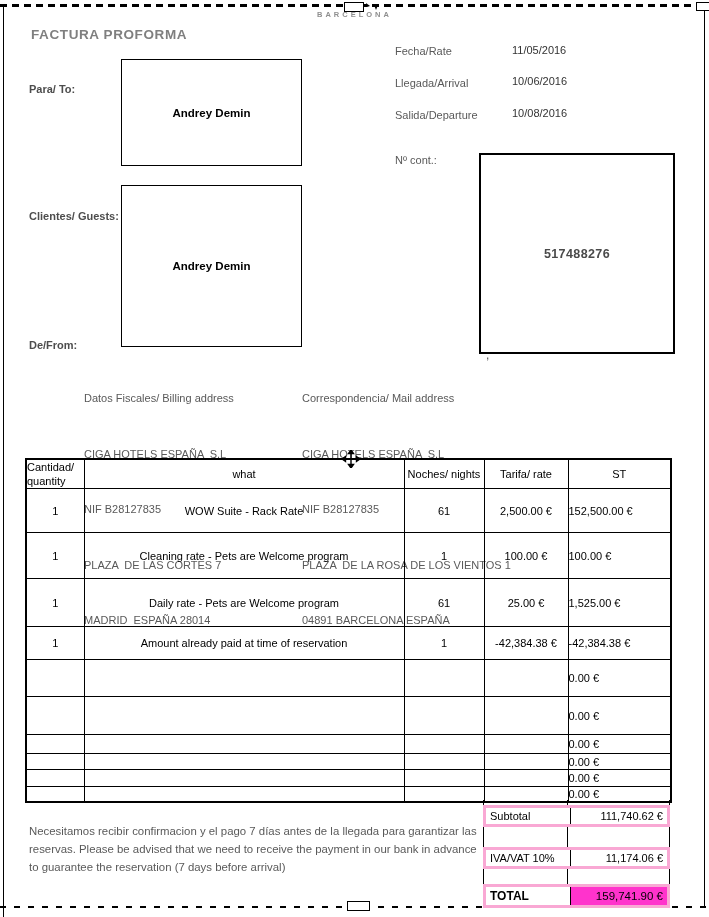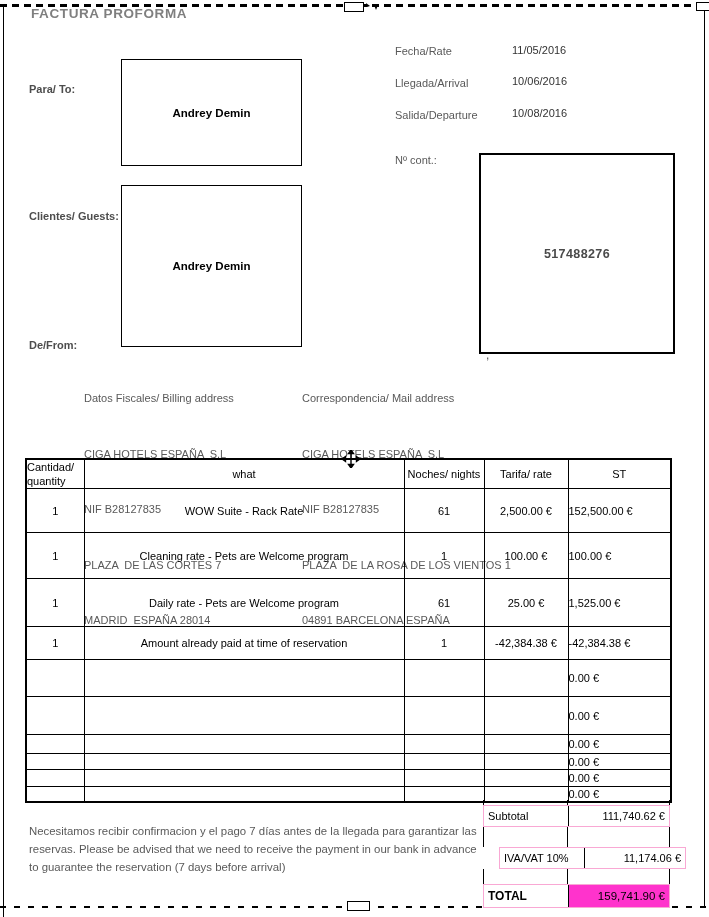--- a/index.html
+++ b/index.html
@@ -15,21 +15,21 @@
   .vline-left{left:3px;top:5px;width:1px;height:912px;background:#000;}
   .vline-right{left:704px;top:5px;width:1px;height:901px;background:#000;}
   .pb-marker{background:#fff;border:1px solid #000;}
   .m-topcenter{left:344px;top:2px;width:18px;height:8px;}
   .m-topright{left:696px;top:2px;width:12px;height:7px;}
   .m-bottomcenter{left:347px;top:901px;width:21px;height:8px;}
   .tiny-glyphs{left:365px;top:3px;width:18px;height:12px;}
 
   .brand{left:0;top:10px;width:709px;text-align:center;font-size:7.5px;font-weight:700;
          letter-spacing:3px;color:#8f8f8f;}
-  .title{left:31px;top:6px;font-size:13.5px;font-weight:700;color:#7f7f7f;letter-spacing:.6px;}
+  .title{left:31px;top:27px;font-size:13.5px;font-weight:700;color:#7f7f7f;letter-spacing:.6px;}
   .lbl{font-size:11px;font-weight:700;color:#4d4d4d;}
   .para{left:29px;top:47px;margin-top:36px;}
   .guests-lbl{left:29px;top:210px;}
   .defrom-lbl{left:29px;top:339px;}
 
   .namebox{border:1px solid #000;background:#fff;display:flex;align-items:center;
            justify-content:center;font-size:11.5px;font-weight:600;color:#000;}
   .box-to{left:121px;top:59px;width:179px;height:105px;}
   .box-guests{left:121px;top:185px;width:179px;height:160px;}
   .contbox{left:479px;top:153px;width:192px;height:197px;border:2px solid #000;background:#fff;
@@ -56,27 +56,27 @@
   .c-st{text-align:left;padding-right:16px !important;}
   .rh{height:29px;} .r0{height:44px;} .r1{height:46px;} .r2{height:48px;} .r3{height:33px;}
   .r4{height:37px;} .r5{height:38px;} .r6{height:19px;} .r7{height:16px;} .r8{height:17px;}
   .r9{height:15px;}
   .neg{color:#FF0000;margin-top:8px;}
 
   
   .conn{top:800px;width:1px;height:5px;background:#000;}
 
   
-  .trow{position:absolute;left:483px;width:187px;border:1px solid #f9a8d4;display:flex;
+  .trow{position:absolute;left:483px;width:187px;border:3px solid #f9a8d4;display:flex;
         box-sizing:border-box;background:#fff;font-size:11px;}
   .trow .tl{width:85px;border-right:1px solid #000;box-sizing:border-box;display:flex;
             align-items:center;padding-left:4px;}
   .trow .tv{flex:1;display:flex;align-items:center;justify-content:flex-end;padding-right:4px;}
   .row-subtotal{top:805px;height:22px;}
-  .row-vat{top:847px;height:22px;margin-left:16px;}
+  .row-vat{top:847px;height:22px;}
   .row-total{top:884px;height:24px;font-size:11.5px;}
   .row-total .tl{font-weight:700;font-size:12px;}
   .row-total .tv{background:#FF33CC;}
   .gap{position:absolute;left:483px;width:187px;box-sizing:border-box;}
   .gap1{top:827px;height:20px;}
   .gap2{top:869px;height:15px;}
   .gap .gv{position:absolute;top:0;bottom:0;width:1px;background:#000;}
 
   .note{left:29px;top:822px;width:458px;font-size:11.4px;line-height:18px;color:#595959;}
 
@@ -92,20 +92,21 @@
   <div class="abs vline-left"></div>
   <div class="abs vline-right"></div>
   <div class="abs pb-marker m-topcenter"></div>
   <div class="abs pb-marker m-topright"></div>
   <div class="abs pb-marker m-bottomcenter"></div>
   <svg class="abs tiny-glyphs" width="18" height="12" viewBox="0 0 18 12">
     <polygon points="1,0 5,3 2,4" fill="#000"></polygon>
     <polygon points="9,2 13,2 11,7" fill="#000"></polygon>
   </svg>
 
+  <div class="abs brand">BARCELONA</div>
   <div class="abs title">FACTURA PROFORMA</div>
 
   <div class="abs lbl para">Para/ To:</div>
   <div class="abs namebox box-to">
     <span>Andrey Demin</span>
   </div>
 
   <div class="abs dlabel" style="left:395px;top:45px;">Fecha/Rate</div>
   <div class="abs dvalue" style="left:512px;top:44px;">11/05/2016</div>
   <div class="abs dlabel" style="left:395px;top:77px;">Llegada/Arrival</div>

